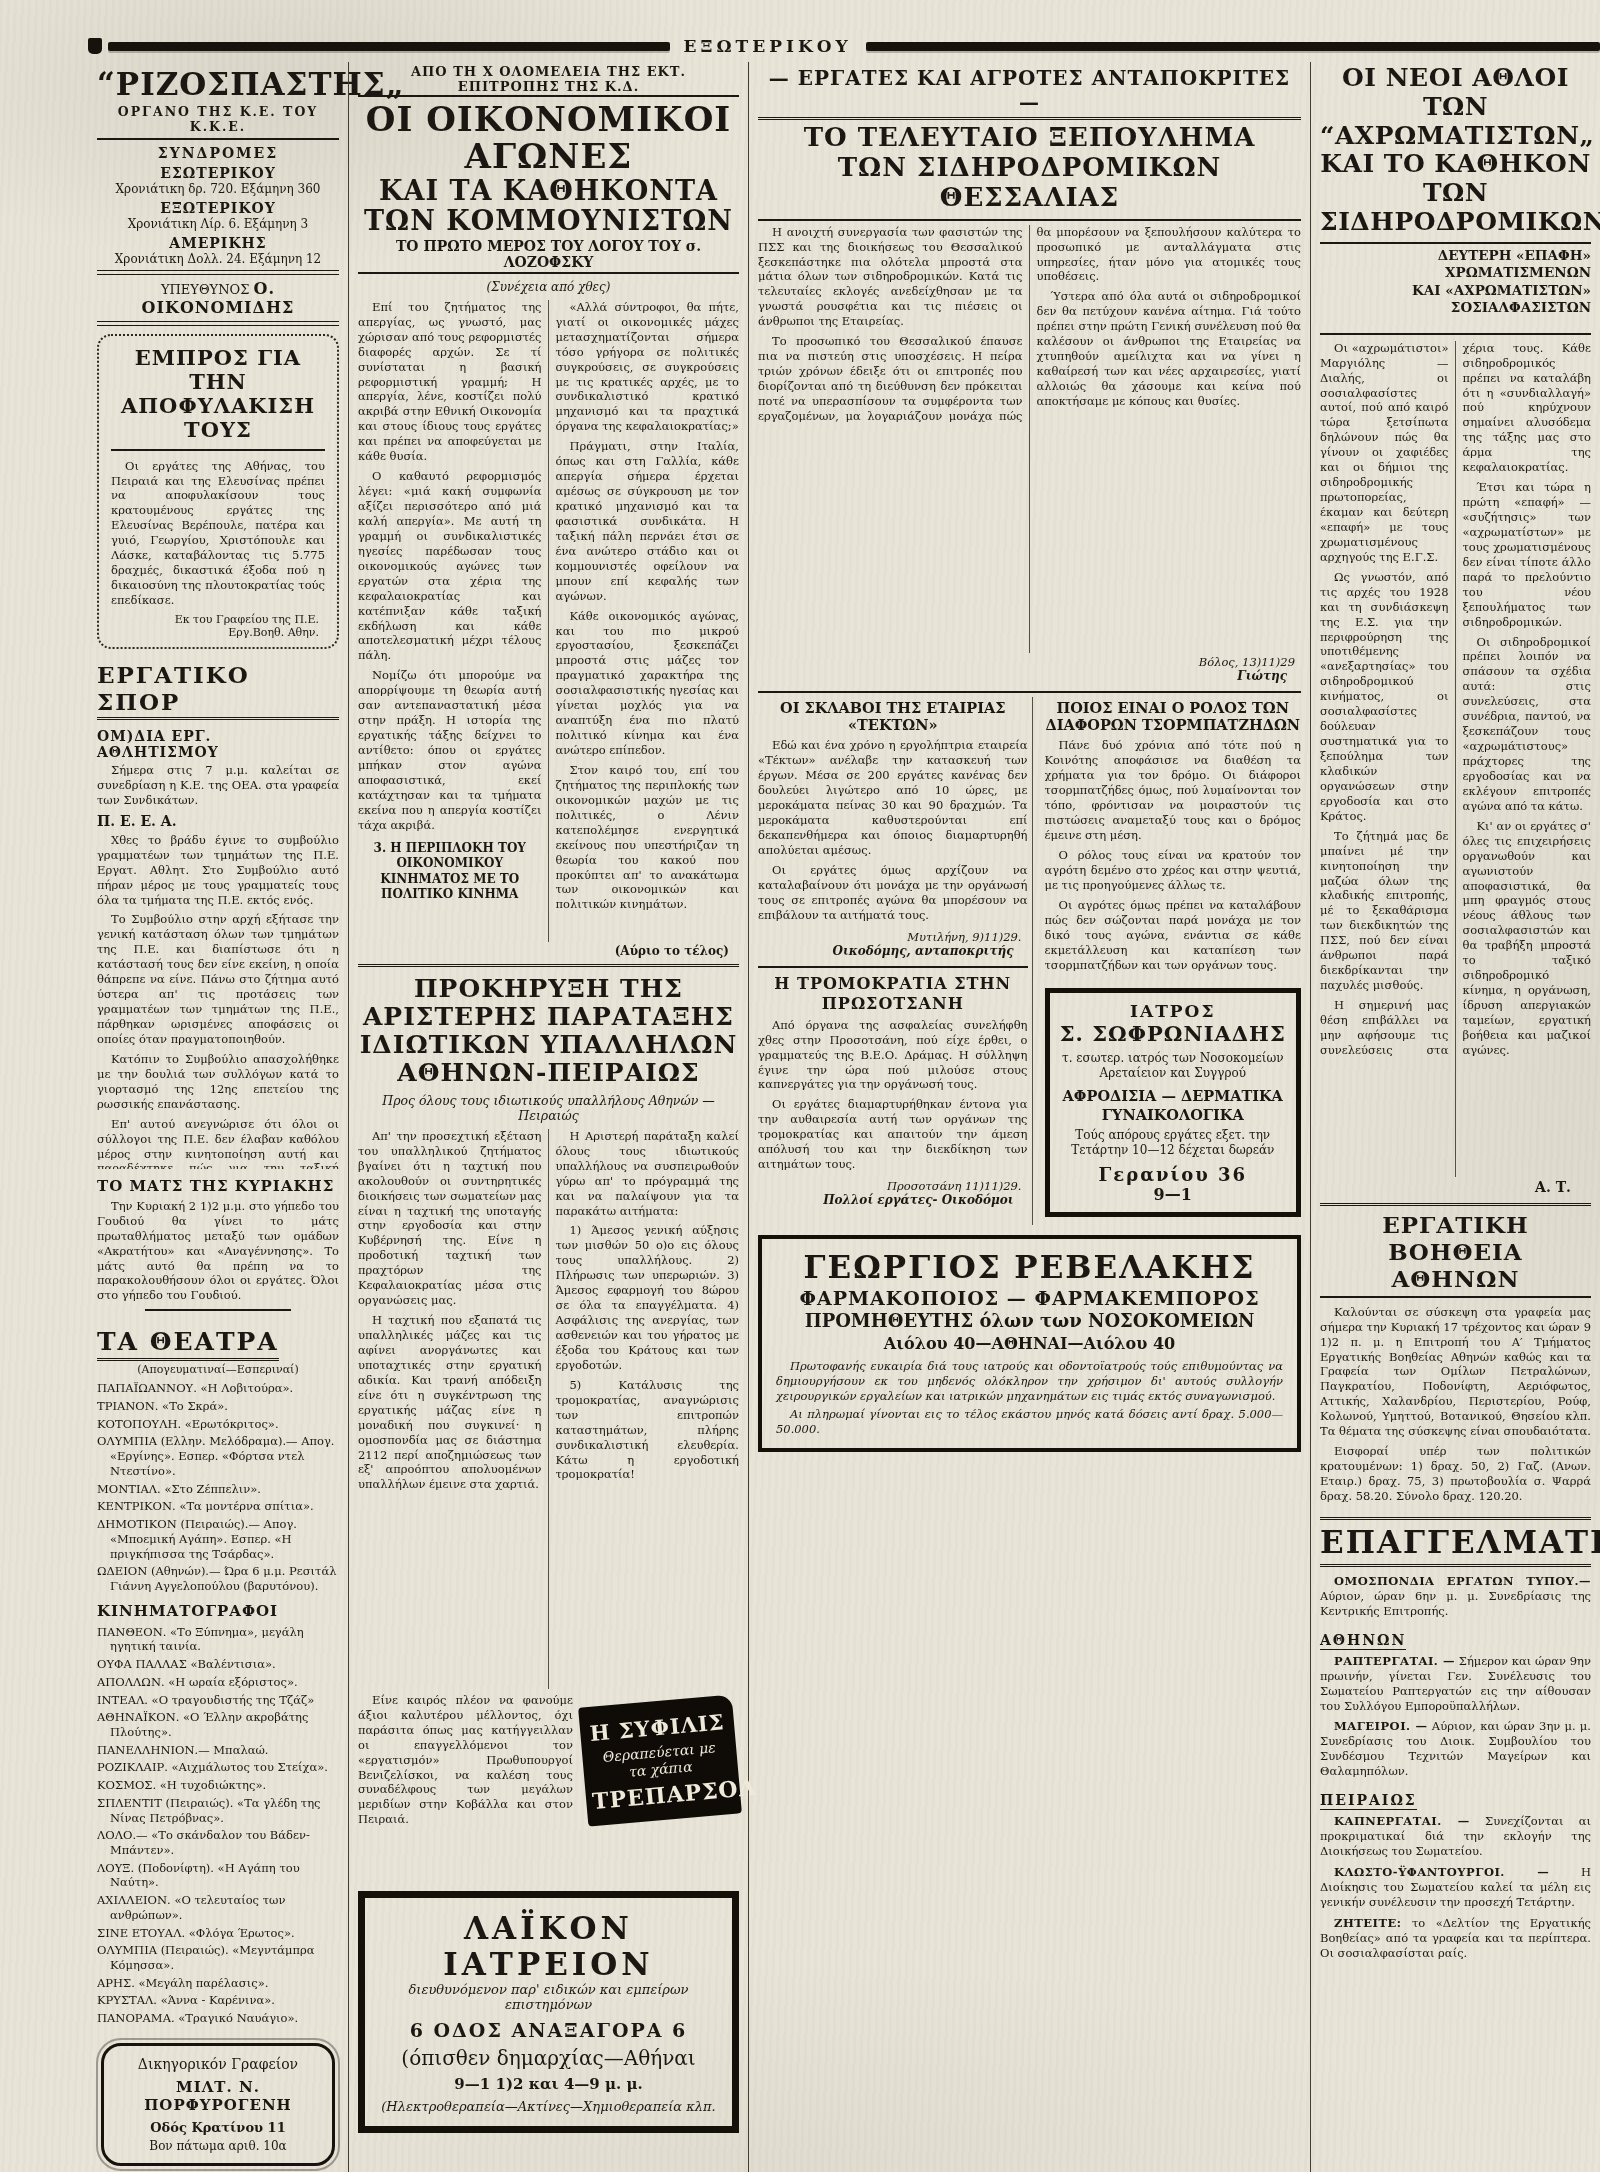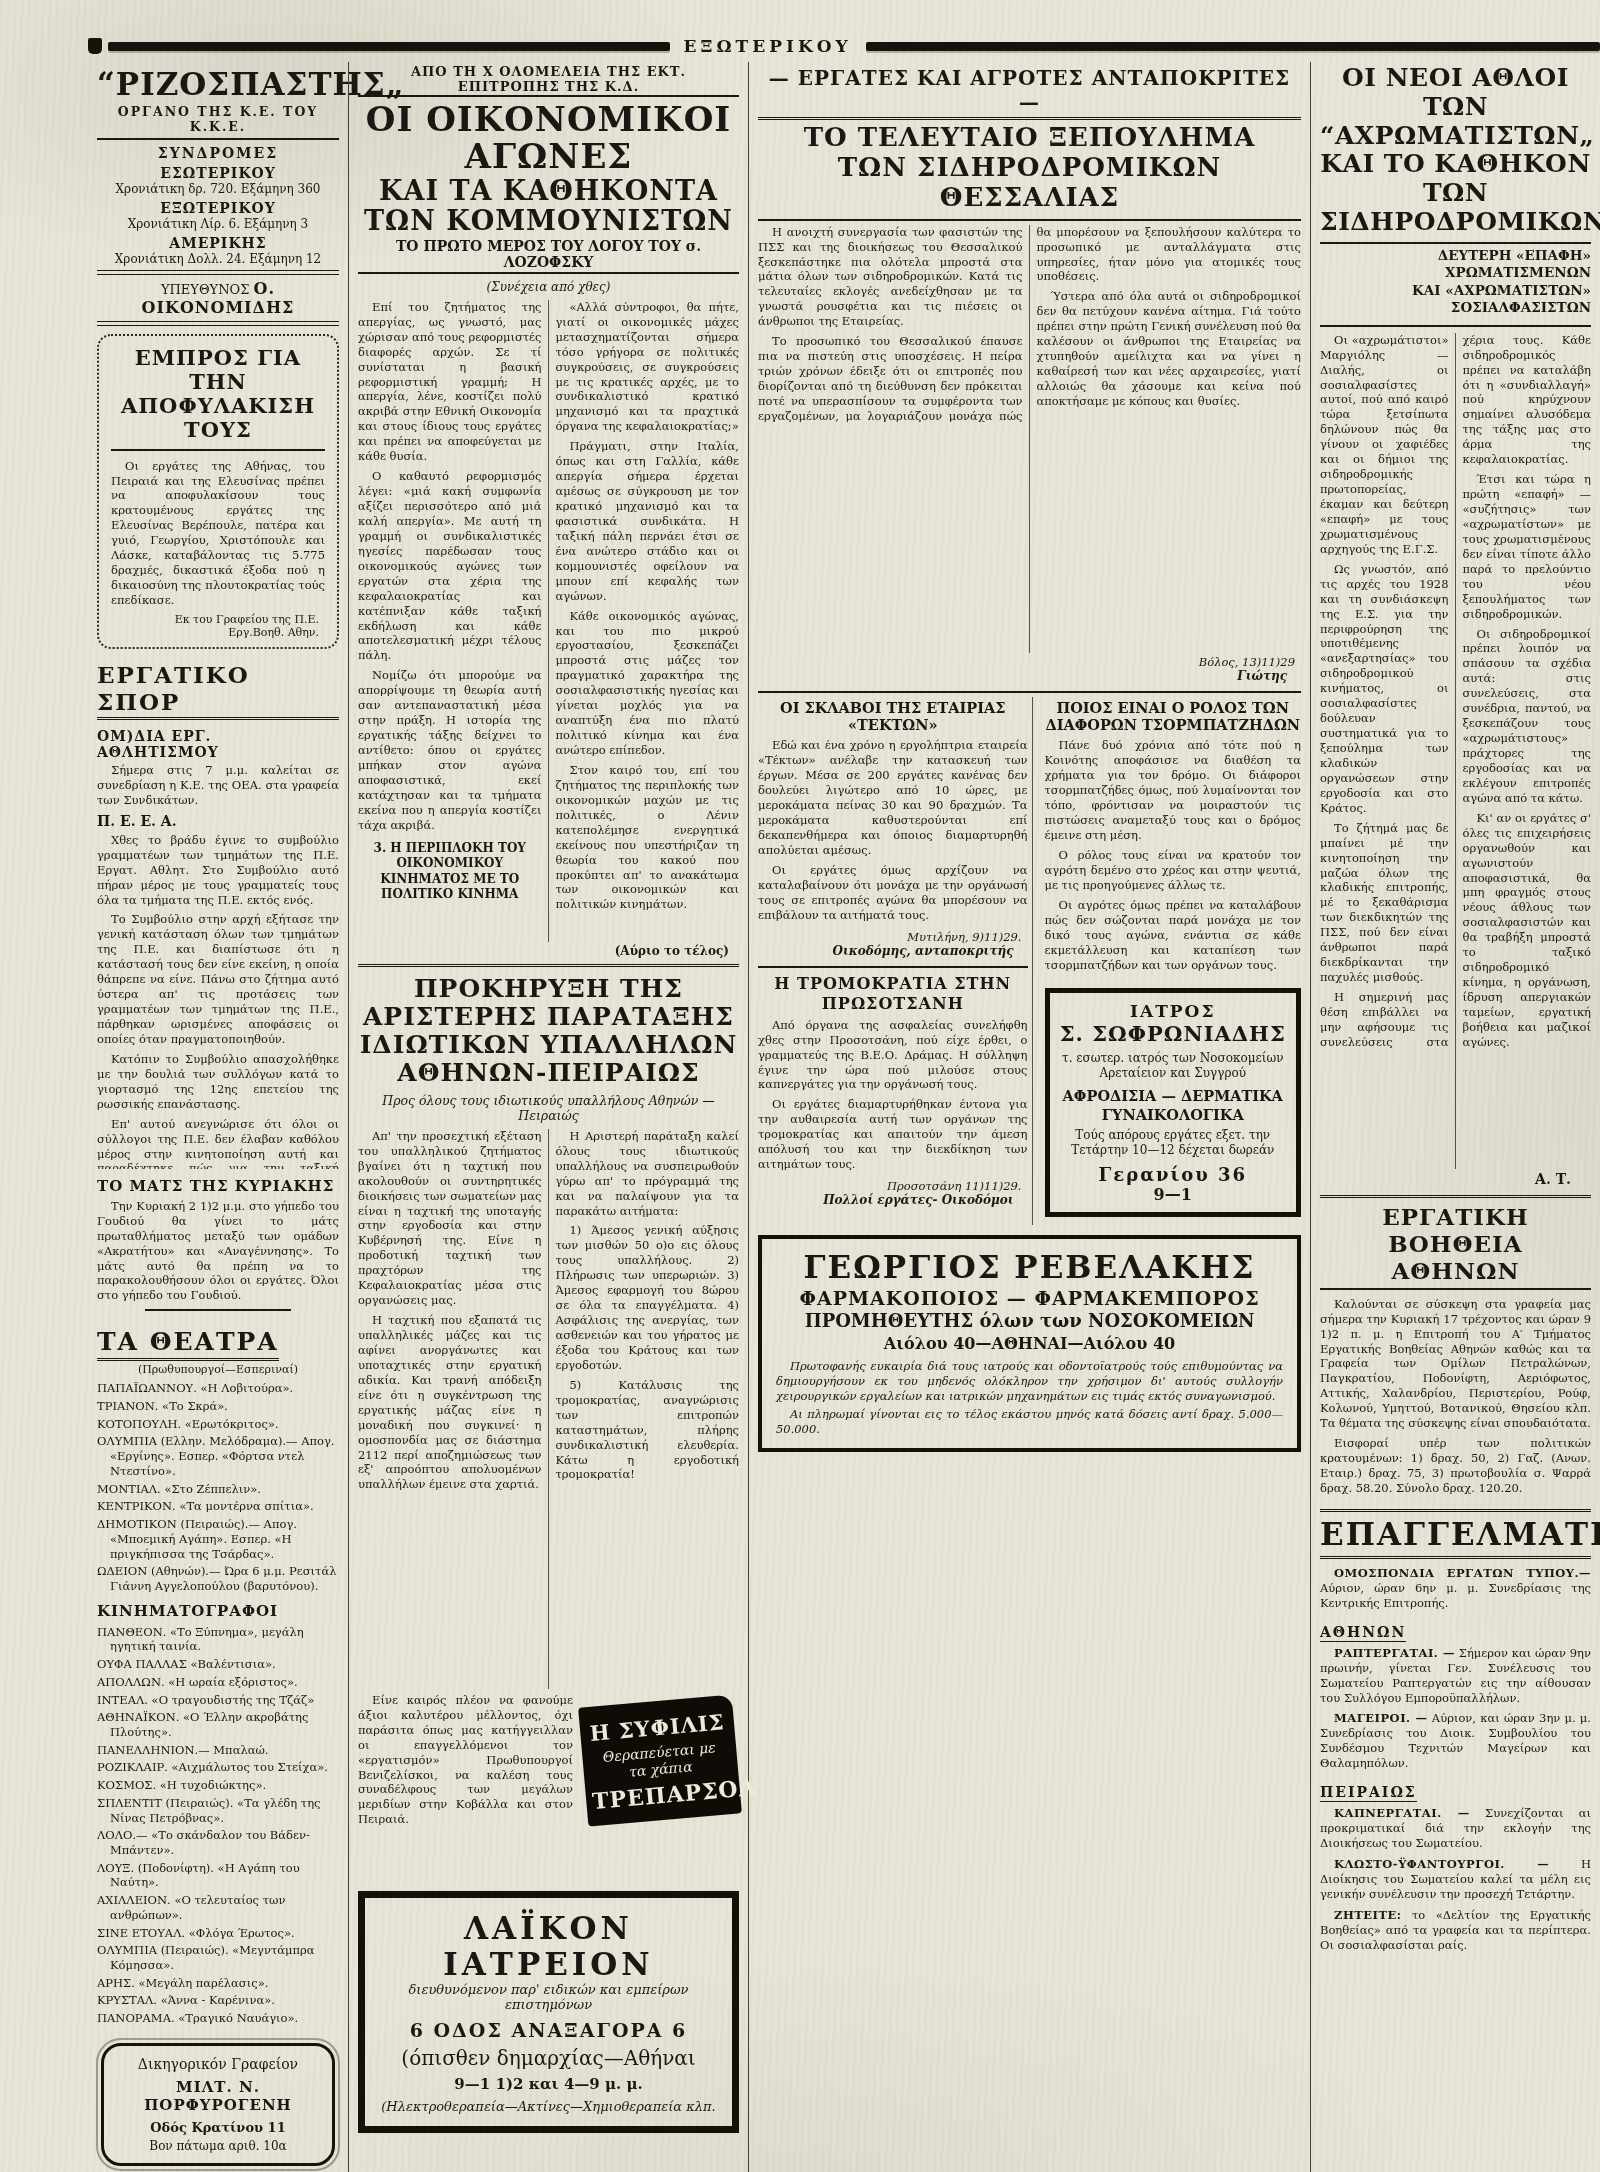--- a/index.html
+++ b/index.html
@@ -100,21 +100,21 @@
   .adsof .t6{font-size:18px;font-weight:bold;letter-spacing:2px;}
   .adsof .t7{font-size:16px;font-weight:bold;}
   .adrev{border:4px solid #14100a;padding:10px 14px 8px;margin:10px 0 0;text-align:center;}
   .adrev .r1{font-size:31px;font-weight:bold;letter-spacing:2px;}
   .adrev .r2{font-size:19px;font-weight:bold;letter-spacing:1px;margin-top:2px;}
   .adrev .r3{font-size:18px;font-weight:bold;margin-top:1px;}
   .adrev .r4{font-size:16px;font-weight:bold;margin:3px 0 6px;}
   .adrev .rp{font-size:11.5px;font-style:italic;text-align:justify;text-indent:14px;margin:0 0 3px;line-height:1.3;}
   
   .h5a{font-size:25px;font-weight:bold;line-height:1.15;text-align:center;letter-spacing:.5px;margin:0 0 3px;border-bottom:2px solid #1c1712;padding-bottom:5px;}
-  .h5sub{font-size:13.5px;font-weight:bold;text-align:right;line-height:1.3;border-bottom:2px solid #1c1712;display:table;margin:0 0 6px auto;padding-bottom:8px;}
+  .h5sub{font-size:13.5px;font-weight:bold;text-align:right;line-height:1.3;border-bottom:2px solid #1c1712;display:table;margin:0 0 6px auto;padding-bottom:16px;}
   .at{font-size:14px;font-weight:bold;text-align:right;margin:2px 20px 8px 0;}
   .ebahead{font-size:23px;font-weight:bold;letter-spacing:1px;text-align:center;border-top:3px double #1c1712;border-bottom:2px solid #1c1712;padding:5px 0 4px;margin:4px 0 7px;}
   .epghead{font-size:31px;font-weight:bold;letter-spacing:2px;text-align:center;border-top:3px double #1c1712;border-bottom:3px double #1c1712;padding:4px 0;margin:8px 0 7px;}
   .cityhead{font-size:14px;font-weight:bold;letter-spacing:2px;margin:7px 0 4px;border-bottom:1px solid #1c1712;display:inline-block;padding-bottom:1px;}
   .entry p{font-size:11.5px;line-height:1.3;text-align:justify;text-indent:14px;margin:0 0 6px;}
   .entry b{letter-spacing:.5px;}
 </style>
 </head>
 <body>
 
@@ -173,21 +173,21 @@
         <div class="matchhead">ΤΟ ΜΑΤΣ ΤΗΣ ΚΥΡΙΑΚΗΣ</div>
         <div class="bodyp">
             <p>Την Κυριακή 2 1)2 μ.μ. στο γήπεδο του Γουδιού θα γίνει το μάτς πρωταθλήματος μεταξύ των ομάδων «Ακρατήτου» και «Αναγέννησης». Το μάτς αυτό θα πρέπη να το παρακολουθήσουν όλοι οι εργάτες. Όλοι στο γήπεδο του Γουδιού.</p>
           </div>
       </div>
 
       <div class="rule" style="width:60%;margin:6px auto;"></div>
 
       <div>
         <span class="theahead">ΤΑ ΘΕΑΤΡΑ</span>
-        <div class="theasub">(Πρωθυπουργοί—Εσπεριναί)</div>
+        <div class="theasub">(Απογευματιναί—Εσπεριναί)</div>
         <div>
             <p class="hang">ΠΑΠΑΪΩΑΝΝΟΥ. «Η Λοβιτούρα».</p>
             <p class="hang">ΤΡΙΑΝΟΝ. «Το Σκρά».</p>
             <p class="hang">ΚΟΤΟΠΟΥΛΗ. «Ερωτόκριτος».</p>
             <p class="hang">ΟΛΥΜΠΙΑ (Ελλην. Μελόδραμα).— Απογ. «Εργίνης». Εσπερ. «Φόρτσα ντελ Ντεστίνο».</p>
             <p class="hang">ΜΟΝΤΙΑΛ. «Στο Ζέππελιν».</p>
             <p class="hang">ΚΕΝΤΡΙΚΟΝ. «Τα μοντέρνα σπίτια».</p>
             <p class="hang">ΔΗΜΟΤΙΚΟΝ (Πειραιώς).— Απογ. «Μποεμική Αγάπη». Εσπερ. «Η πριγκήπισσα της Τσάρδας».</p>
             <p class="hang">ΩΔΕΙΟΝ (Αθηνών).— Ώρα 6 μ.μ. Ρεσιτάλ Γιάννη Αγγελοπούλου (βαρυτόνου).</p>
           </div>

